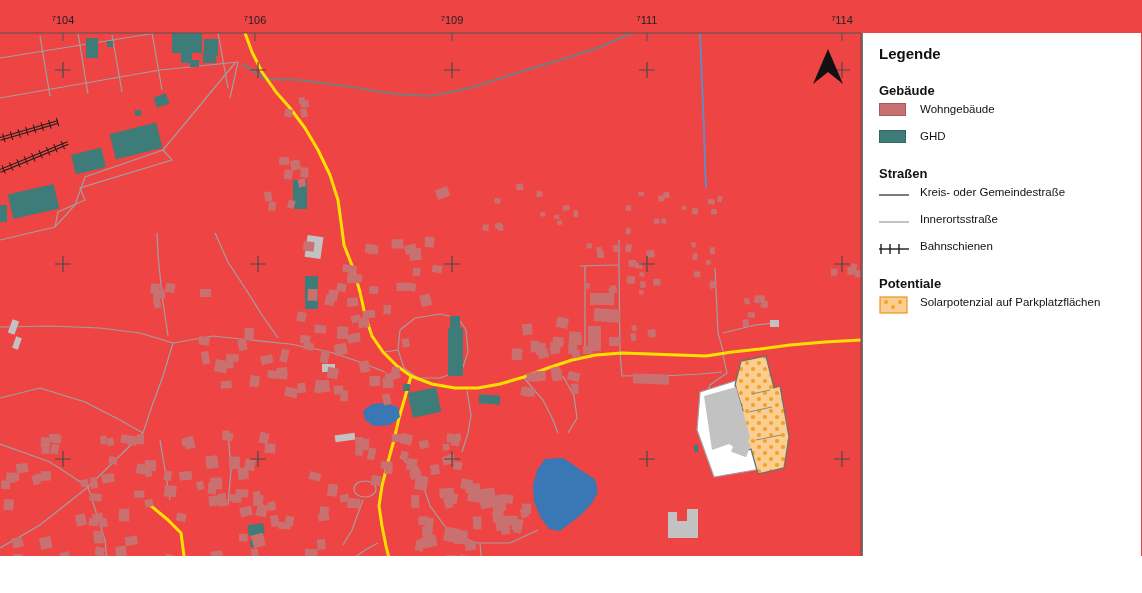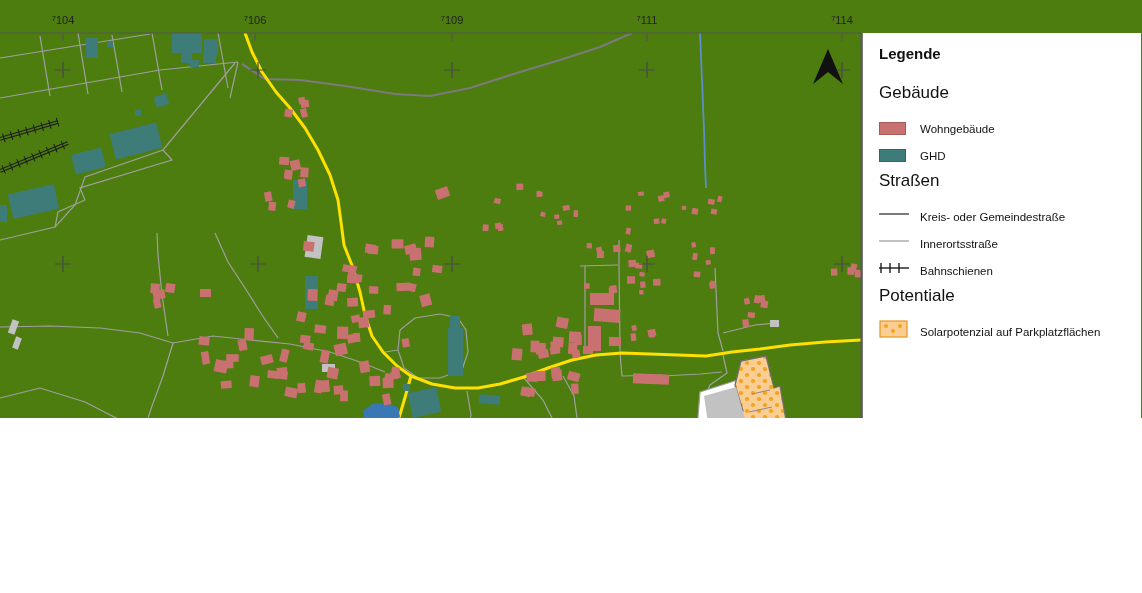--- a/index.html
+++ b/index.html
@@ -1,23 +1,23 @@
 <!DOCTYPE html>
 <html><head>
 <meta charset="utf-8">
 <style>
   html,body{margin:0;padding:0;background:#fff;}
-  .page{position:relative;width:1142px;height:418px;overflow:hidden;background:#4d7c0f;
+  .page{position:relative;width:1142px;height:556px;overflow:hidden;background:#ef4444;
         font-family:"Liberation Sans",sans-serif;}
   #map-svg{position:absolute;left:0;top:0;}
   .legend{position:absolute;left:862px;top:33px;width:279px;height:560px;background:#fff;
           border-left:1px solid #777;padding:12px 0 0 16px;box-sizing:border-box;color:#111;}
   .legend-title{font-size:15px;font-weight:bold;line-height:18px;margin-bottom:20px;}
-  .legend-group-label{font-size:17px;margin:9px 0 5px 0;}
-  .legend-item{display:flex;align-items:flex-end;height:27px;}
+  .legend-group-label{font-size:13px;margin:9px 0 5px 0;font-weight:bold;}
+  .legend-item{display:flex;align-items:flex-start;height:27px;}
   .legend-swatch-fill{width:27px;height:13px;margin-right:14px;box-sizing:border-box;
                       border:1px solid rgba(0,0,0,0.18);flex:none;}
   .legend-swatch-svg{width:30px;height:18px;margin-right:11px;flex:none;}
   .legend-item-label{font-size:11.5px;white-space:nowrap;}
 </style>
 </head>
 <body>
 
 <div class="page">
   <svg id="map-svg" width="862" height="593" viewBox="0 0 862 593">

